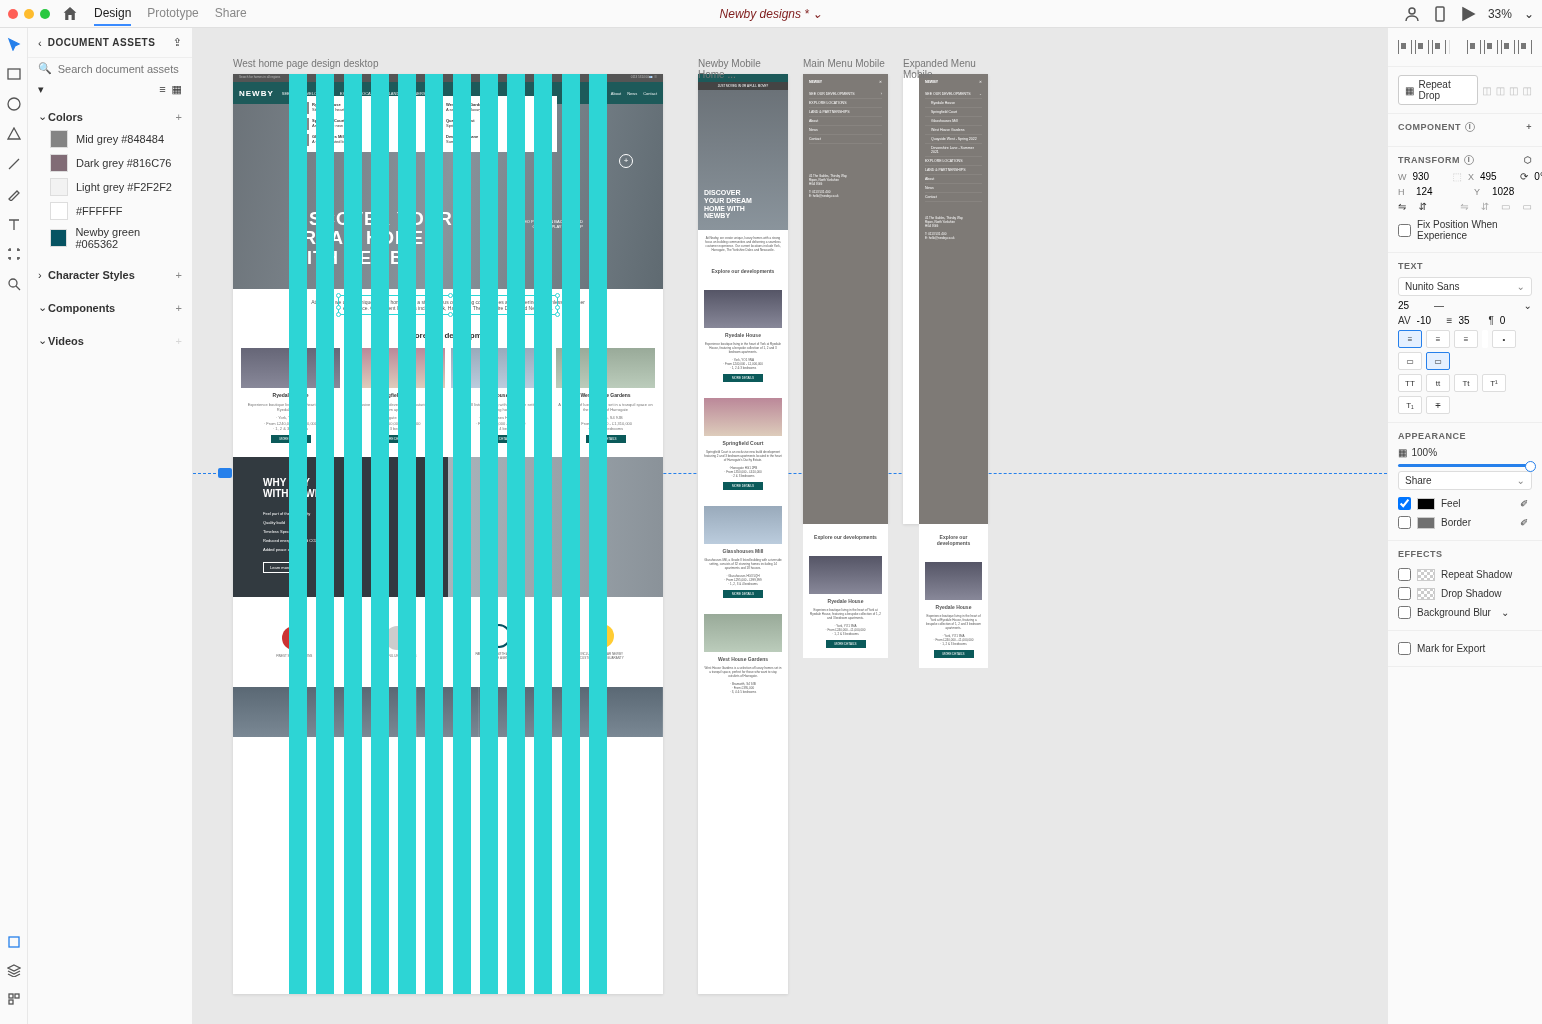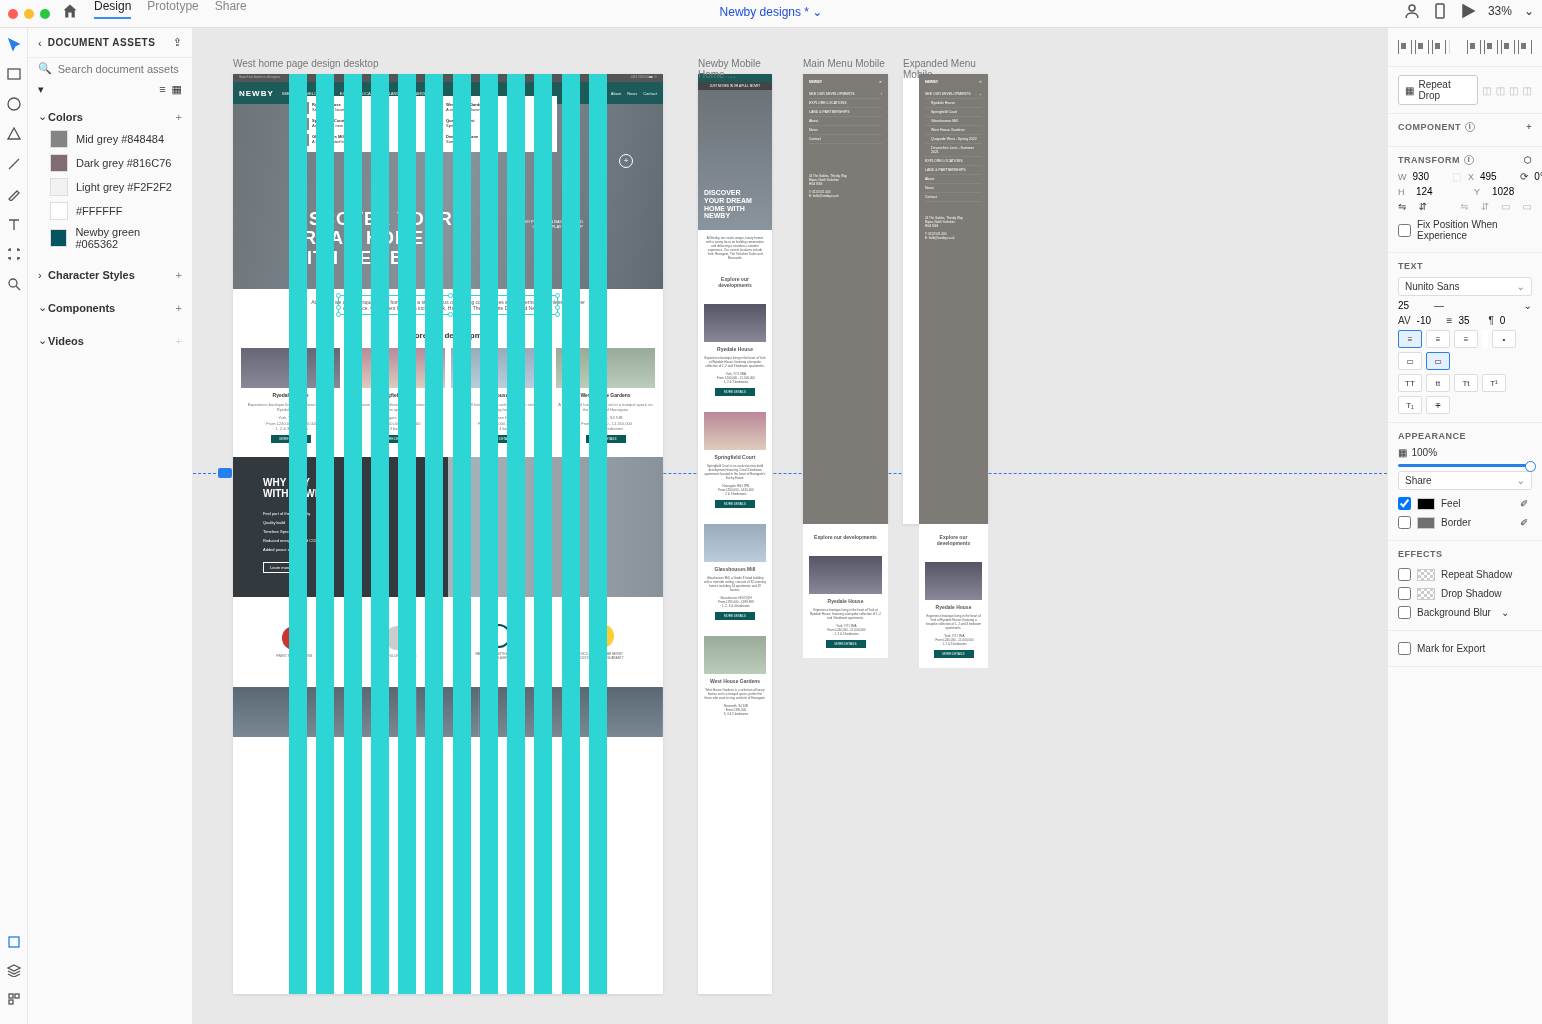--- a/index.html
+++ b/index.html
@@ -1,26 +1,26 @@
 <!DOCTYPE html>
 <html><head>
 <meta charset="utf-8">
 <style>
 *{margin:0;padding:0;box-sizing:border-box;font-family:-apple-system,BlinkMacSystemFont,'Segoe UI',sans-serif;}
 body{background:#f5f5f5;height:1024px;overflow:hidden;font-size:12px;color:#333;}
-.titlebar{height:28px;background:#fafafa;display:flex;align-items:flex-end;padding:8px 8px;border-bottom:1px solid #e0e0e0;}
+.titlebar{height:28px;background:#fafafa;display:flex;align-items:center;padding:0 8px;border-bottom:1px solid #e0e0e0;}
 .traffic{display:flex;gap:6px;margin-right:12px;}
 .tl{width:10px;height:10px;border-radius:50%;}
 .tl.r{background:#ff5f57;}.tl.y{background:#febc2e;}.tl.g{background:#28c840;}
 .home-ic{width:16px;height:16px;background:#555;margin-right:16px;clip-path:polygon(50% 10%,90% 45%,80% 45%,80% 90%,60% 90%,60% 60%,40% 60%,40% 90%,20% 90%,20% 45%,10% 45%);}
 .tabs{display:flex;gap:16px;}
 .tab{font-size:12px;color:#888;cursor:pointer;padding:4px 0;}
 .tab.active{color:#222;border-bottom:2px solid #3a8bff;}
 .doc-title{position:absolute;left:50%;transform:translateX(-50%);font-size:12px;color:#444;}
-.doc-title span{color:#1d4ed8;}
+.doc-title span{color:#7f1d1d;font-style:italic;}
 .titlebar-right{margin-left:auto;display:flex;gap:12px;align-items:center;}
 .titlebar-right svg,.titlebar-right .ic{width:16px;height:16px;stroke:#555;fill:none;stroke-width:1.5;}
 .main{display:flex;height:calc(100% - 28px);}
 .tool-rail{width:28px;background:#fafafa;border-right:1px solid #e8e8e8;display:flex;flex-direction:column;align-items:center;padding:8px 0;gap:14px;}
 .tool{width:16px;height:16px;cursor:pointer;display:flex;align-items:center;justify-content:center;}
 .tool svg{width:14px;height:14px;fill:none;stroke:#555;stroke-width:1.3;}
 .tool.active svg{stroke:#2680eb;fill:#2680eb;}
 .left-panel{width:165px;background:#fafafa;border-right:1px solid #e8e8e8;display:flex;flex-direction:column;font-size:11px;}
 .panel-hdr{display:flex;align-items:center;padding:8px 10px;border-bottom:1px solid #eee;}
 .panel-hdr .back{margin-right:6px;cursor:pointer;}
@@ -35,21 +35,21 @@
 .sec-hdr{display:flex;align-items:center;cursor:pointer;padding:4px 0;}
 .sec-hdr .arr{width:10px;display:inline-block;}
 .sec-hdr .t{font-weight:600;font-size:11px;}
 .sec-hdr .plus{margin-left:auto;color:#888;}
 .color-item{display:flex;align-items:center;gap:8px;padding:3px 0 3px 12px;cursor:pointer;}
 .sw{width:18px;height:18px;border:1px solid #ddd;}
 .canvas{flex:1;background:#e8e8e8;position:relative;overflow:hidden;}
 .artboard{position:absolute;background:#fff;box-shadow:0 1px 3px rgba(0,0,0,.1);}
 .ab-label{position:absolute;top:-16px;left:0;font-size:10px;color:#777;}
 .ab1{left:40px;top:46px;width:430px;height:920px;}
-.ab2{left:505px;top:46px;width:74px;height:920px;}
+.ab2{left:505px;top:46px;width:90px;height:920px;}
 .ab3{left:610px;top:46px;width:85px;height:450px;}
 .ab4{left:710px;top:46px;width:85px;height:450px;padding-left:16px;}
 .hero{height:215px;background:linear-gradient(100deg,#6b7278 0%,#8a949c 50%,#5f6a71 100%);position:relative;color:#fff;}
 .nav-bar{height:22px;background:#1d5a5a;display:flex;align-items:center;padding:0 6px;gap:8px;}
 .logo{font-size:8px;font-weight:700;letter-spacing:1px;}
 .nav-links{display:flex;gap:6px;font-size:4px;opacity:.9;}
 .hero-txt{position:absolute;bottom:20px;left:56px;font-size:18px;font-weight:700;letter-spacing:1px;line-height:1.1;}
 .dropdown{position:absolute;top:22px;left:56px;width:268px;background:#fff;display:flex;font-size:4px;color:#333;}
 .dd-col{flex:1;padding:4px;}
 .dd-item{display:flex;gap:3px;padding:2px 0;}

